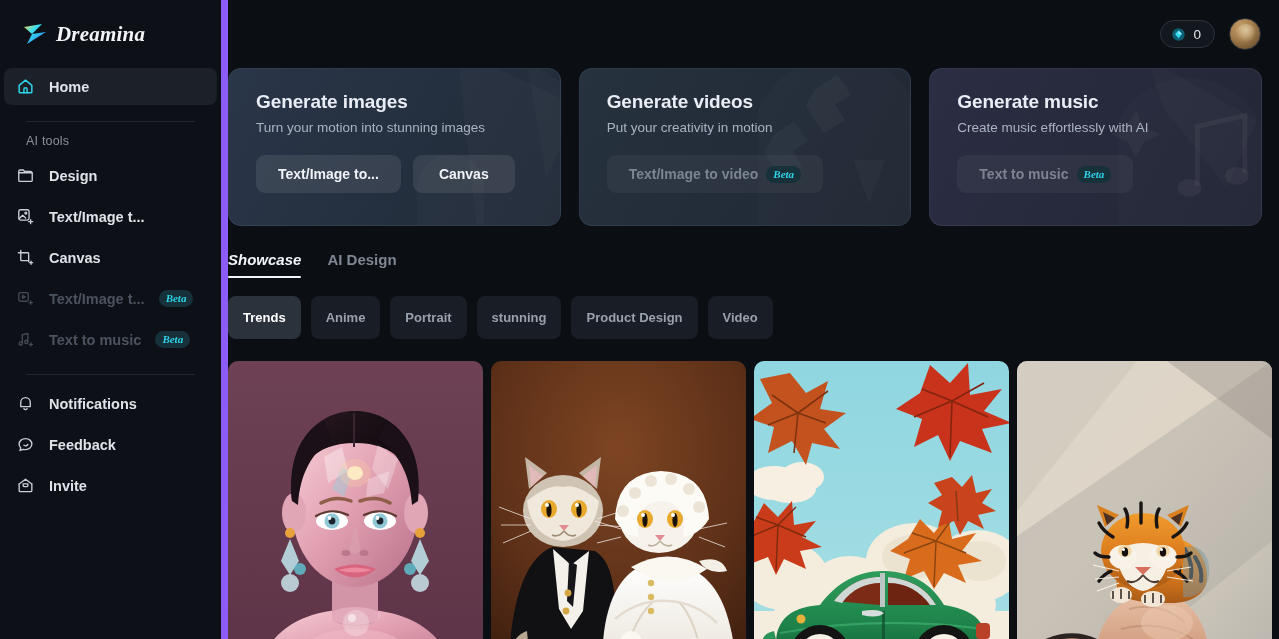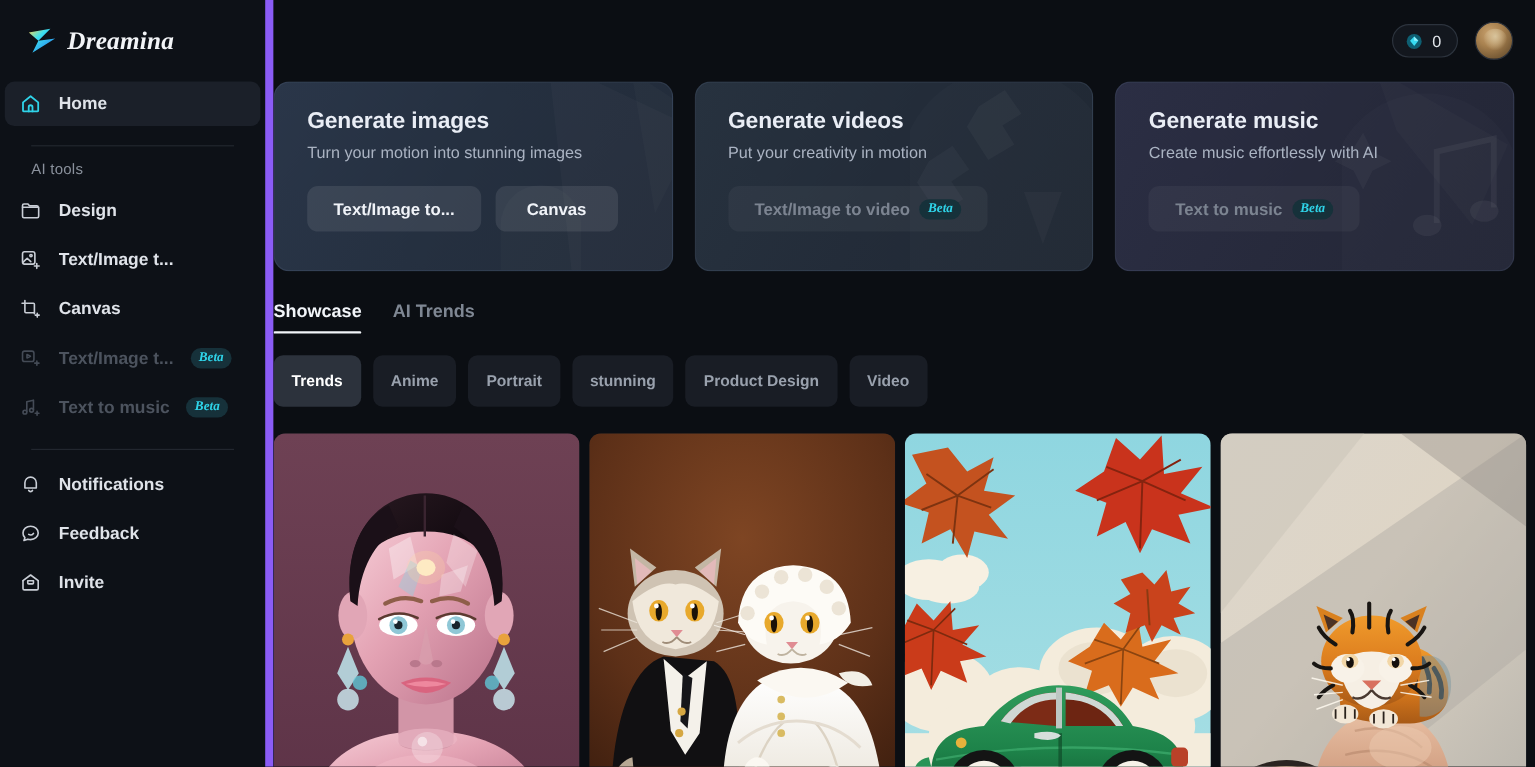--- a/index.html
+++ b/index.html
@@ -122,21 +122,21 @@
   }
   .hbtn.wide { padding: 0 26px; }
   .hbtn.dim { color: #7c8491; background: rgba(255,255,255,.045); }
 
   
   .tabs { display: flex; gap: 26px; padding: 25px 0 0 0; }
   .tab {
     font-size: 15px; font-weight: 700; color: #7f8793;
     padding-bottom: 10px; cursor: pointer; position: relative;
   }
-  .tab.active { color: #f2f5f9; }
+  .tab.active { color: #f2f5f9; font-style: italic; }
   .tab.active::after {
     content: ""; position: absolute; left: 0; right: 0; bottom: 0;
     height: 2.5px; background: #f2f5f9; border-radius: 2px;
   }
 
   
   .chips { display: flex; gap: 10px; padding-top: 18px; }
   .chip {
     height: 43px; padding: 0 15px; border-radius: 8px;
     display: inline-flex; align-items: center;
@@ -338,21 +338,21 @@
           <button class="hbtn dim">
             <span>Text to music</span>
             <span class="beta">Beta</span>
           </button>
         </div>
       </section>
     </div>
 
     <div class="tabs">
       <div class="tab active">Showcase</div>
-      <div class="tab">AI Trends</div>
+      <div class="tab">AI Design</div>
     </div>
 
     <div class="chips">
       <div class="chip active">Trends</div>
       <div class="chip">Anime</div>
       <div class="chip">Portrait</div>
       <div class="chip">stunning</div>
       <div class="chip">Product Design</div>
       <div class="chip">Video</div>
     </div>

